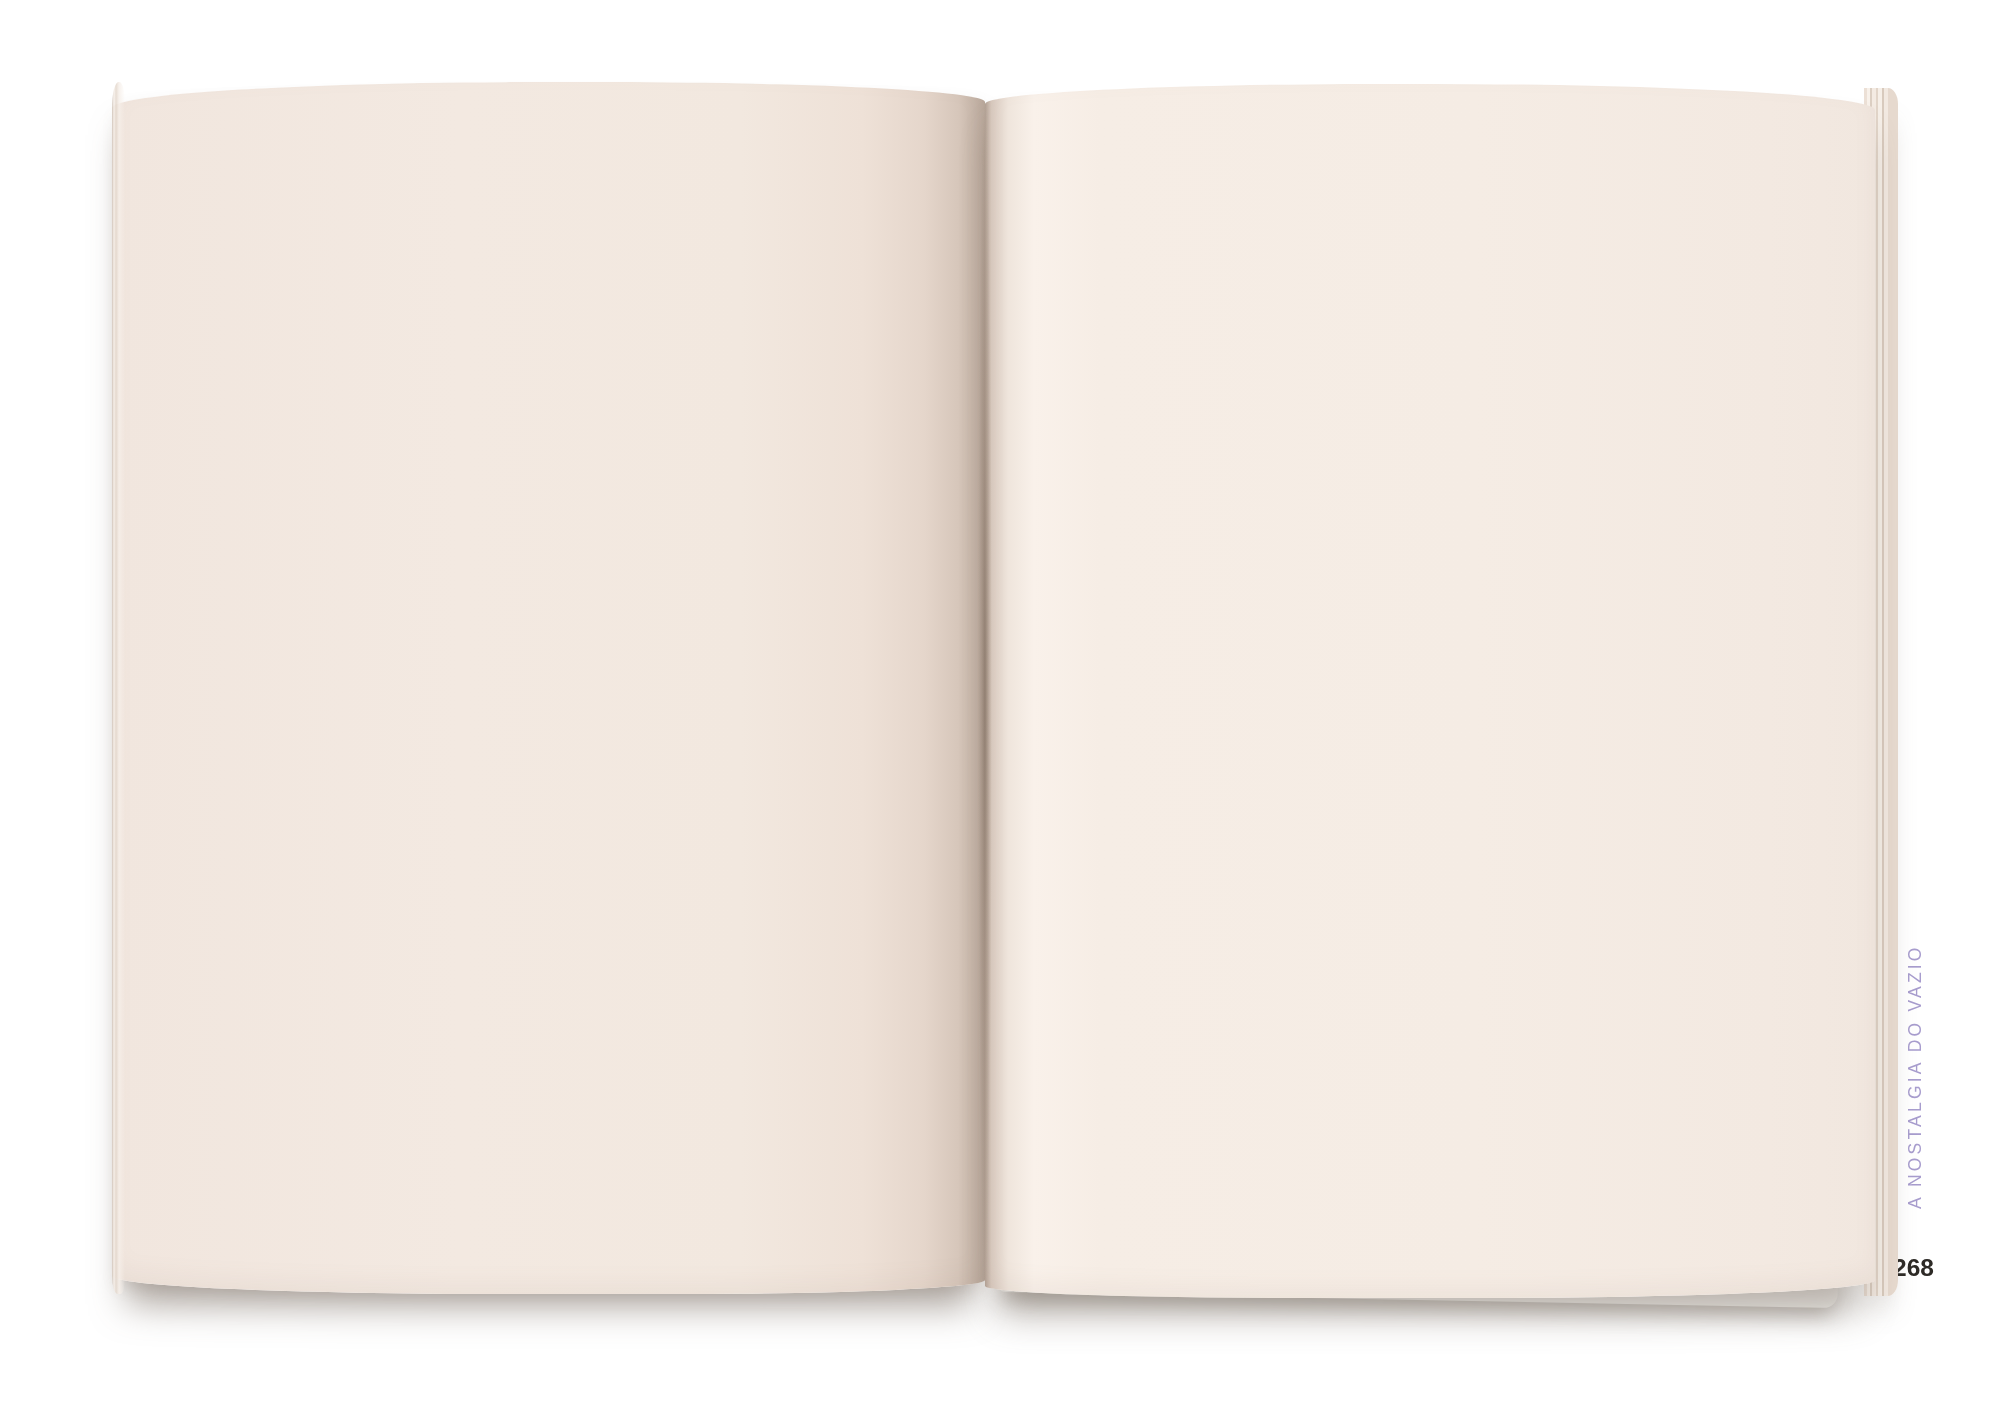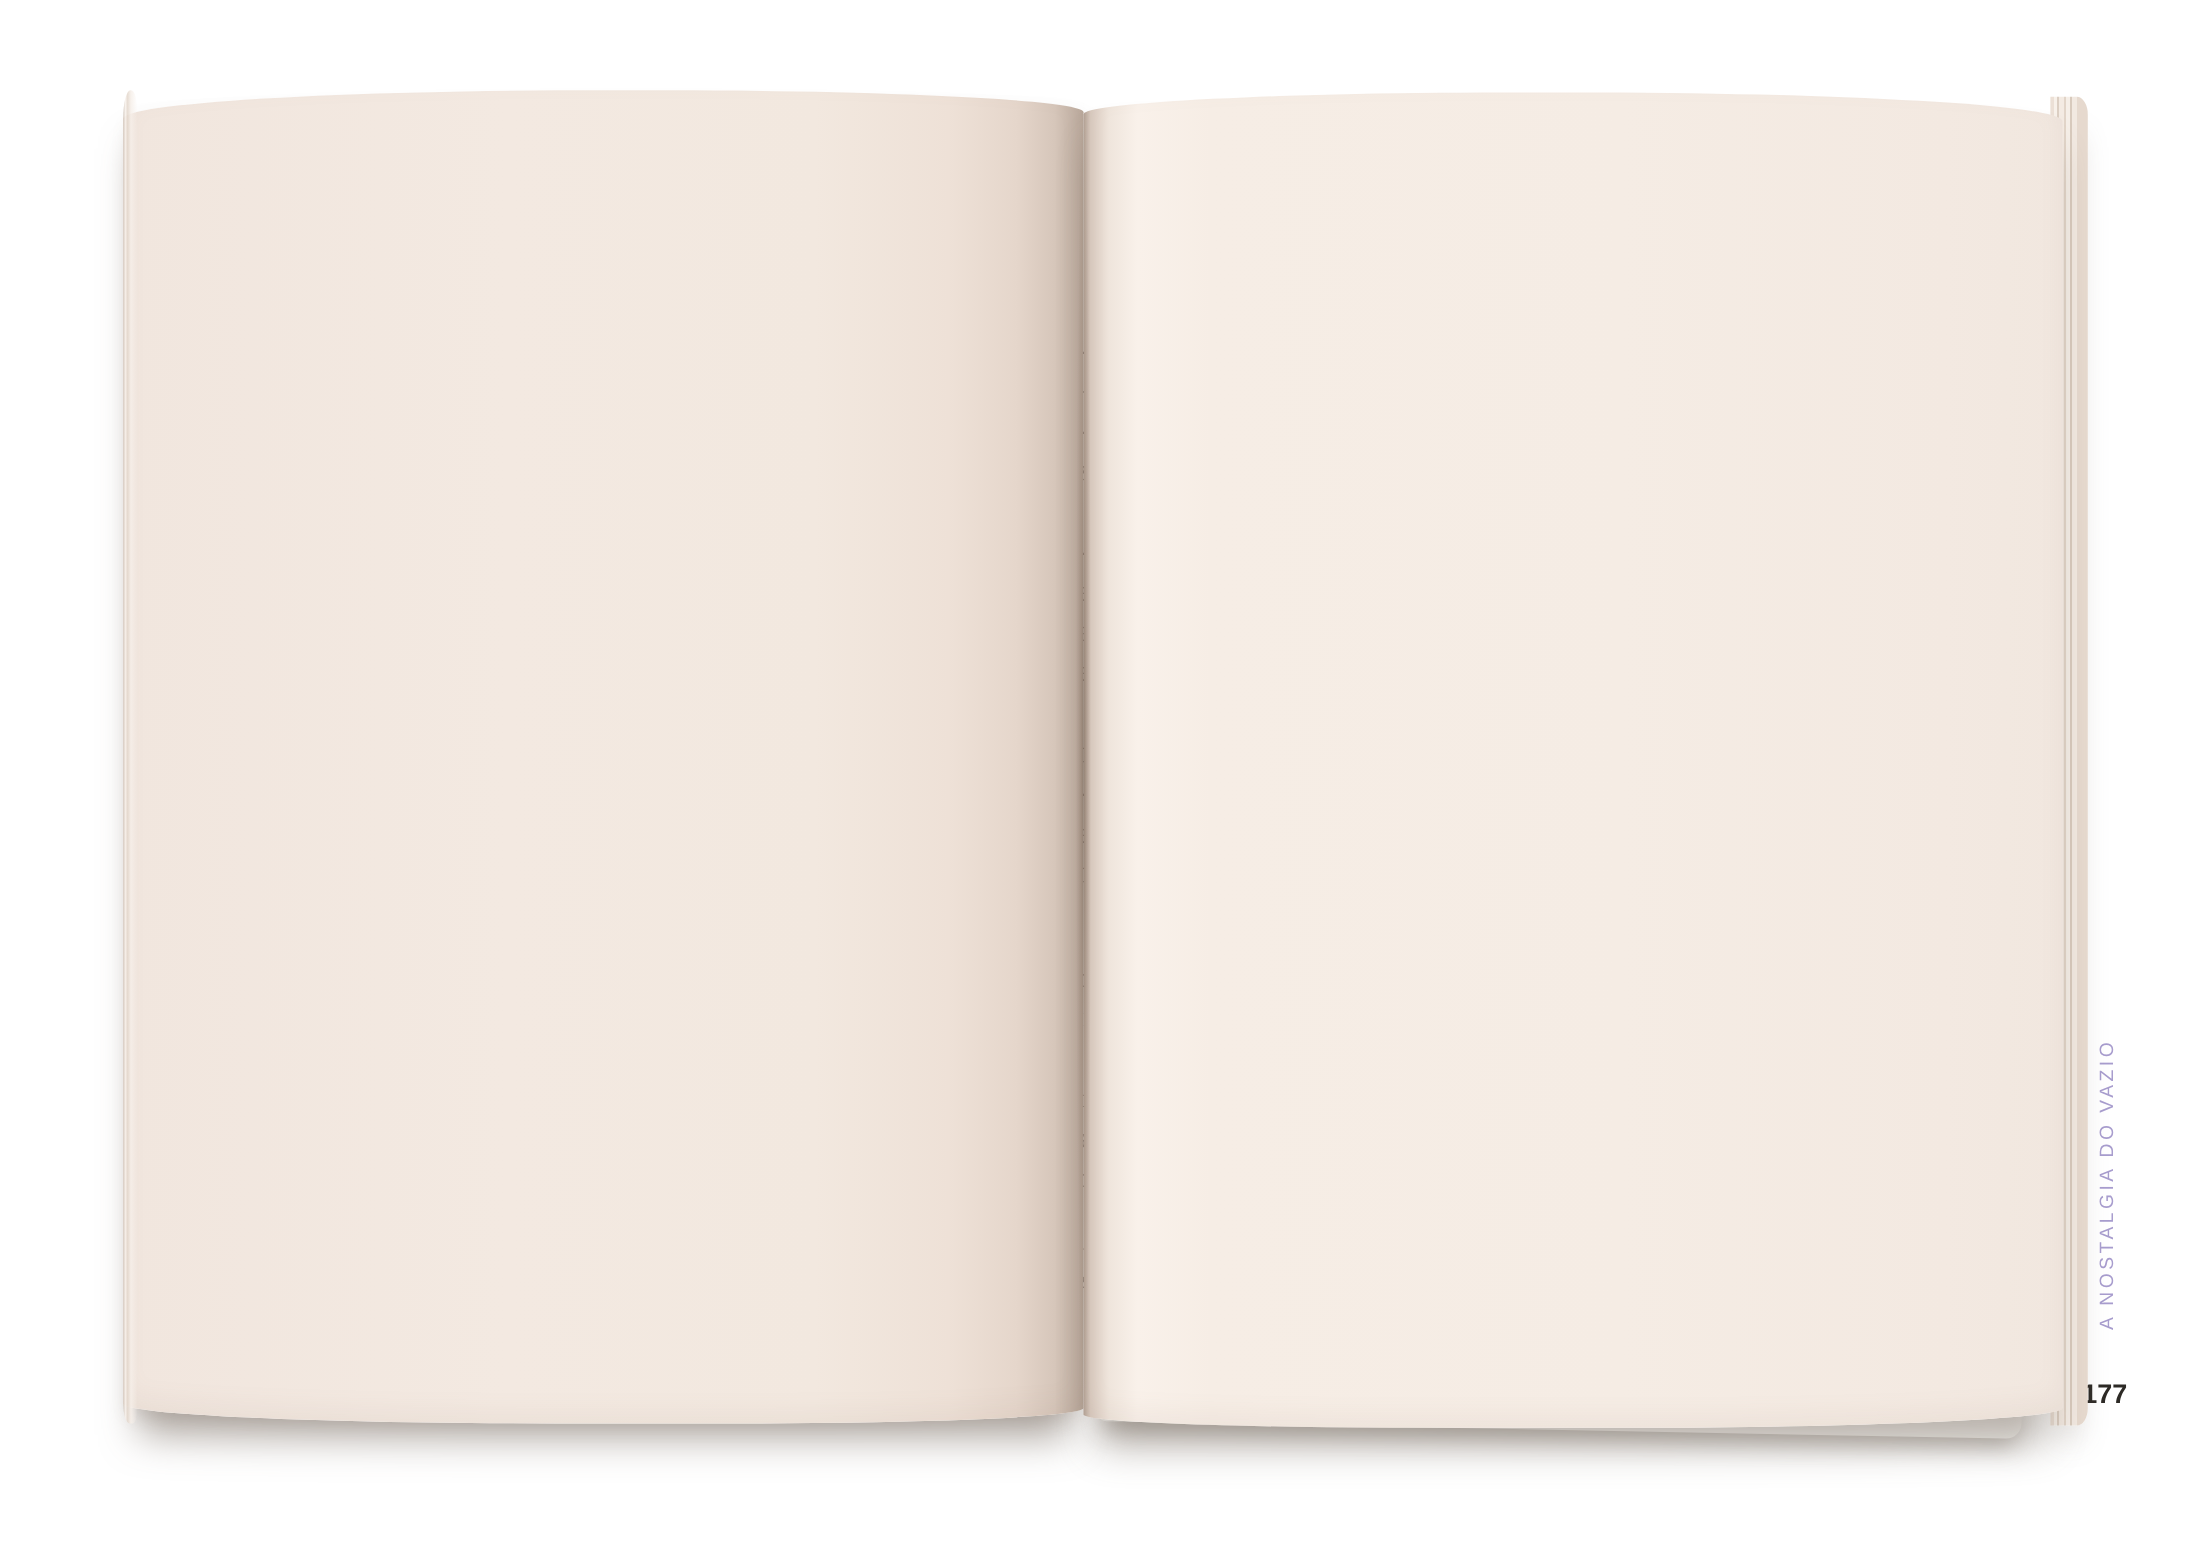--- a/index.html
+++ b/index.html
@@ -182,15 +182,15 @@
         <div class="tline">complexo, mais na forma do que no conteúdo. Nem</div>
         <div class="tline">por isso eles deixam de traçar vias de acesso a con-</div>
         <div class="tline">ceitos que lhes permitam apropriar-se do mundo</div>
         <div class="tline">que estão conhecendo. Na adolescência, colabora</div>
         <div class="tline">a solidez da própria identidade, de um espaço de</div>
         <div class="tline">poder e segurança em que eles se apoiam uns nos</div>
       </div>
 
     <div class="vlabel vlabel-right">A NOSTALGIA DO VAZIO</div>
 
-    <div class="pagenum pagenum-right">177</div>
+    <div class="pagenum pagenum-right">268</div>
   </div>
 </div>
 
 </body></html>

